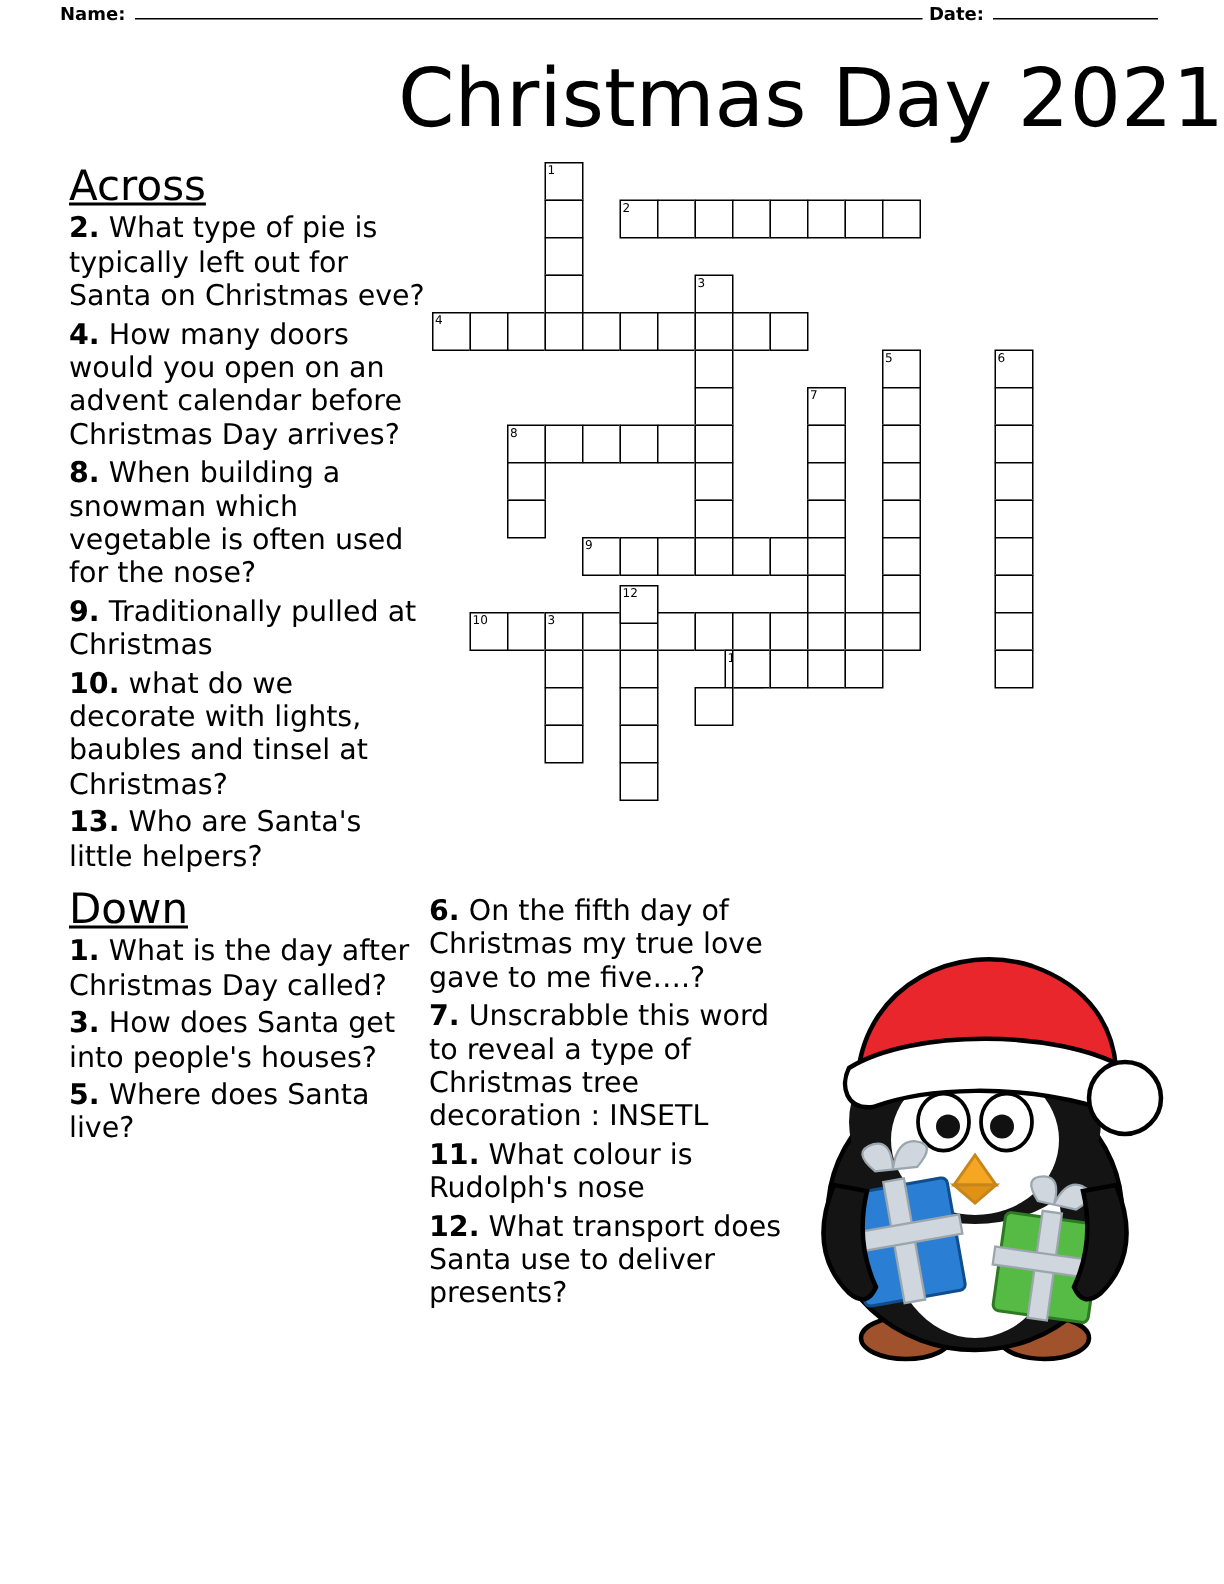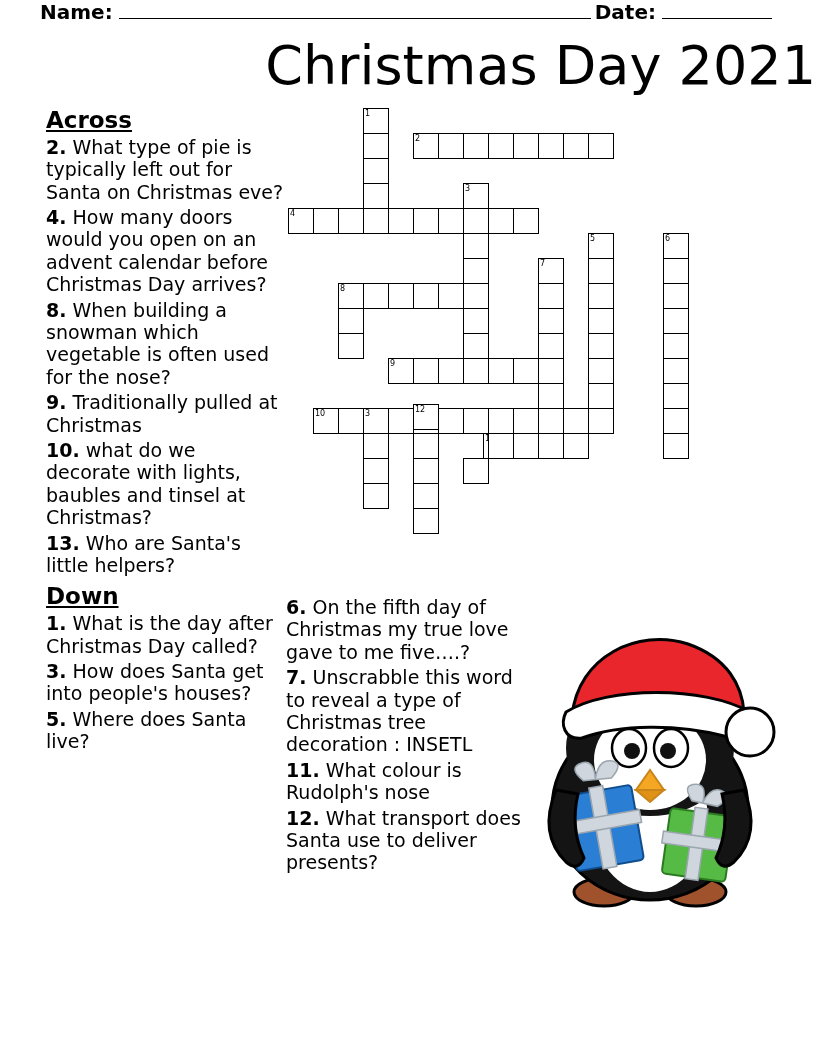--- a/index.html
+++ b/index.html
@@ -23,21 +23,21 @@
 
   
   .nameline {
     position: absolute;
     top: 0px;
     left: 40px;
     width: 736px;
     height: 24px;
     display: flex;
     align-items: baseline;
-    font-size: 20px;
+    font-size: 12px;
     font-weight: bold;
   }
   .nameline .lbl { white-space: nowrap; }
   .nameline .rule {
     flex: 1 1 auto;
     border-bottom: 1px solid #000;
     margin: 0 4px 3px 6px;
     height: 12px;
   }
   .nameline .rule.short {
@@ -63,22 +63,22 @@
     top: 108px;
     width: 238px;
   }
   .clue-col-right {
     position: absolute;
     left: 286px;
     top: 596px;
     width: 240px;
   }
   .section-head {
-    font-size: 23px;
-    font-weight: bold;
+    font-size: 28px;
+    font-weight: normal;
     text-decoration: underline;
     margin: 0 0 2px 0;
     line-height: 1.12;
   }
   .section-head.down { margin-top: 8px; }
   .clue {
     font-size: 19px;
     line-height: 1.18;
     margin: 0 0 3px 0;
   }
@@ -278,21 +278,21 @@
       <div class="cell" style="left: 300px; top: 275px;"></div>
       <div class="cell" style="left: 375px; top: 275px;"></div>
       <div class="cell" style="left: 25px; top: 300px;">
         <span class="n">10</span>
       </div>
       <div class="cell" style="left: 50px; top: 300px;"></div>
       <div class="cell" style="left: 75px; top: 300px;">
         <span class="n">3</span>
       </div>
       <div class="cell" style="left: 100px; top: 300px;"></div>
-      <div class="cell" style="left: 125px; top: 296px;">
+      <div class="cell" style="left: 125px; top: 282px;">
         <span class="n">12</span>
       </div>
       <div class="cell" style="left: 150px; top: 300px;"></div>
       <div class="cell" style="left: 175px; top: 300px;"></div>
       <div class="cell" style="left: 200px; top: 300px;"></div>
       <div class="cell" style="left: 225px; top: 300px;"></div>
       <div class="cell" style="left: 250px; top: 300px;"></div>
       <div class="cell" style="left: 275px; top: 300px;"></div>
       <div class="cell" style="left: 300px; top: 300px;"></div>
       <div class="cell" style="left: 375px; top: 300px;"></div>

